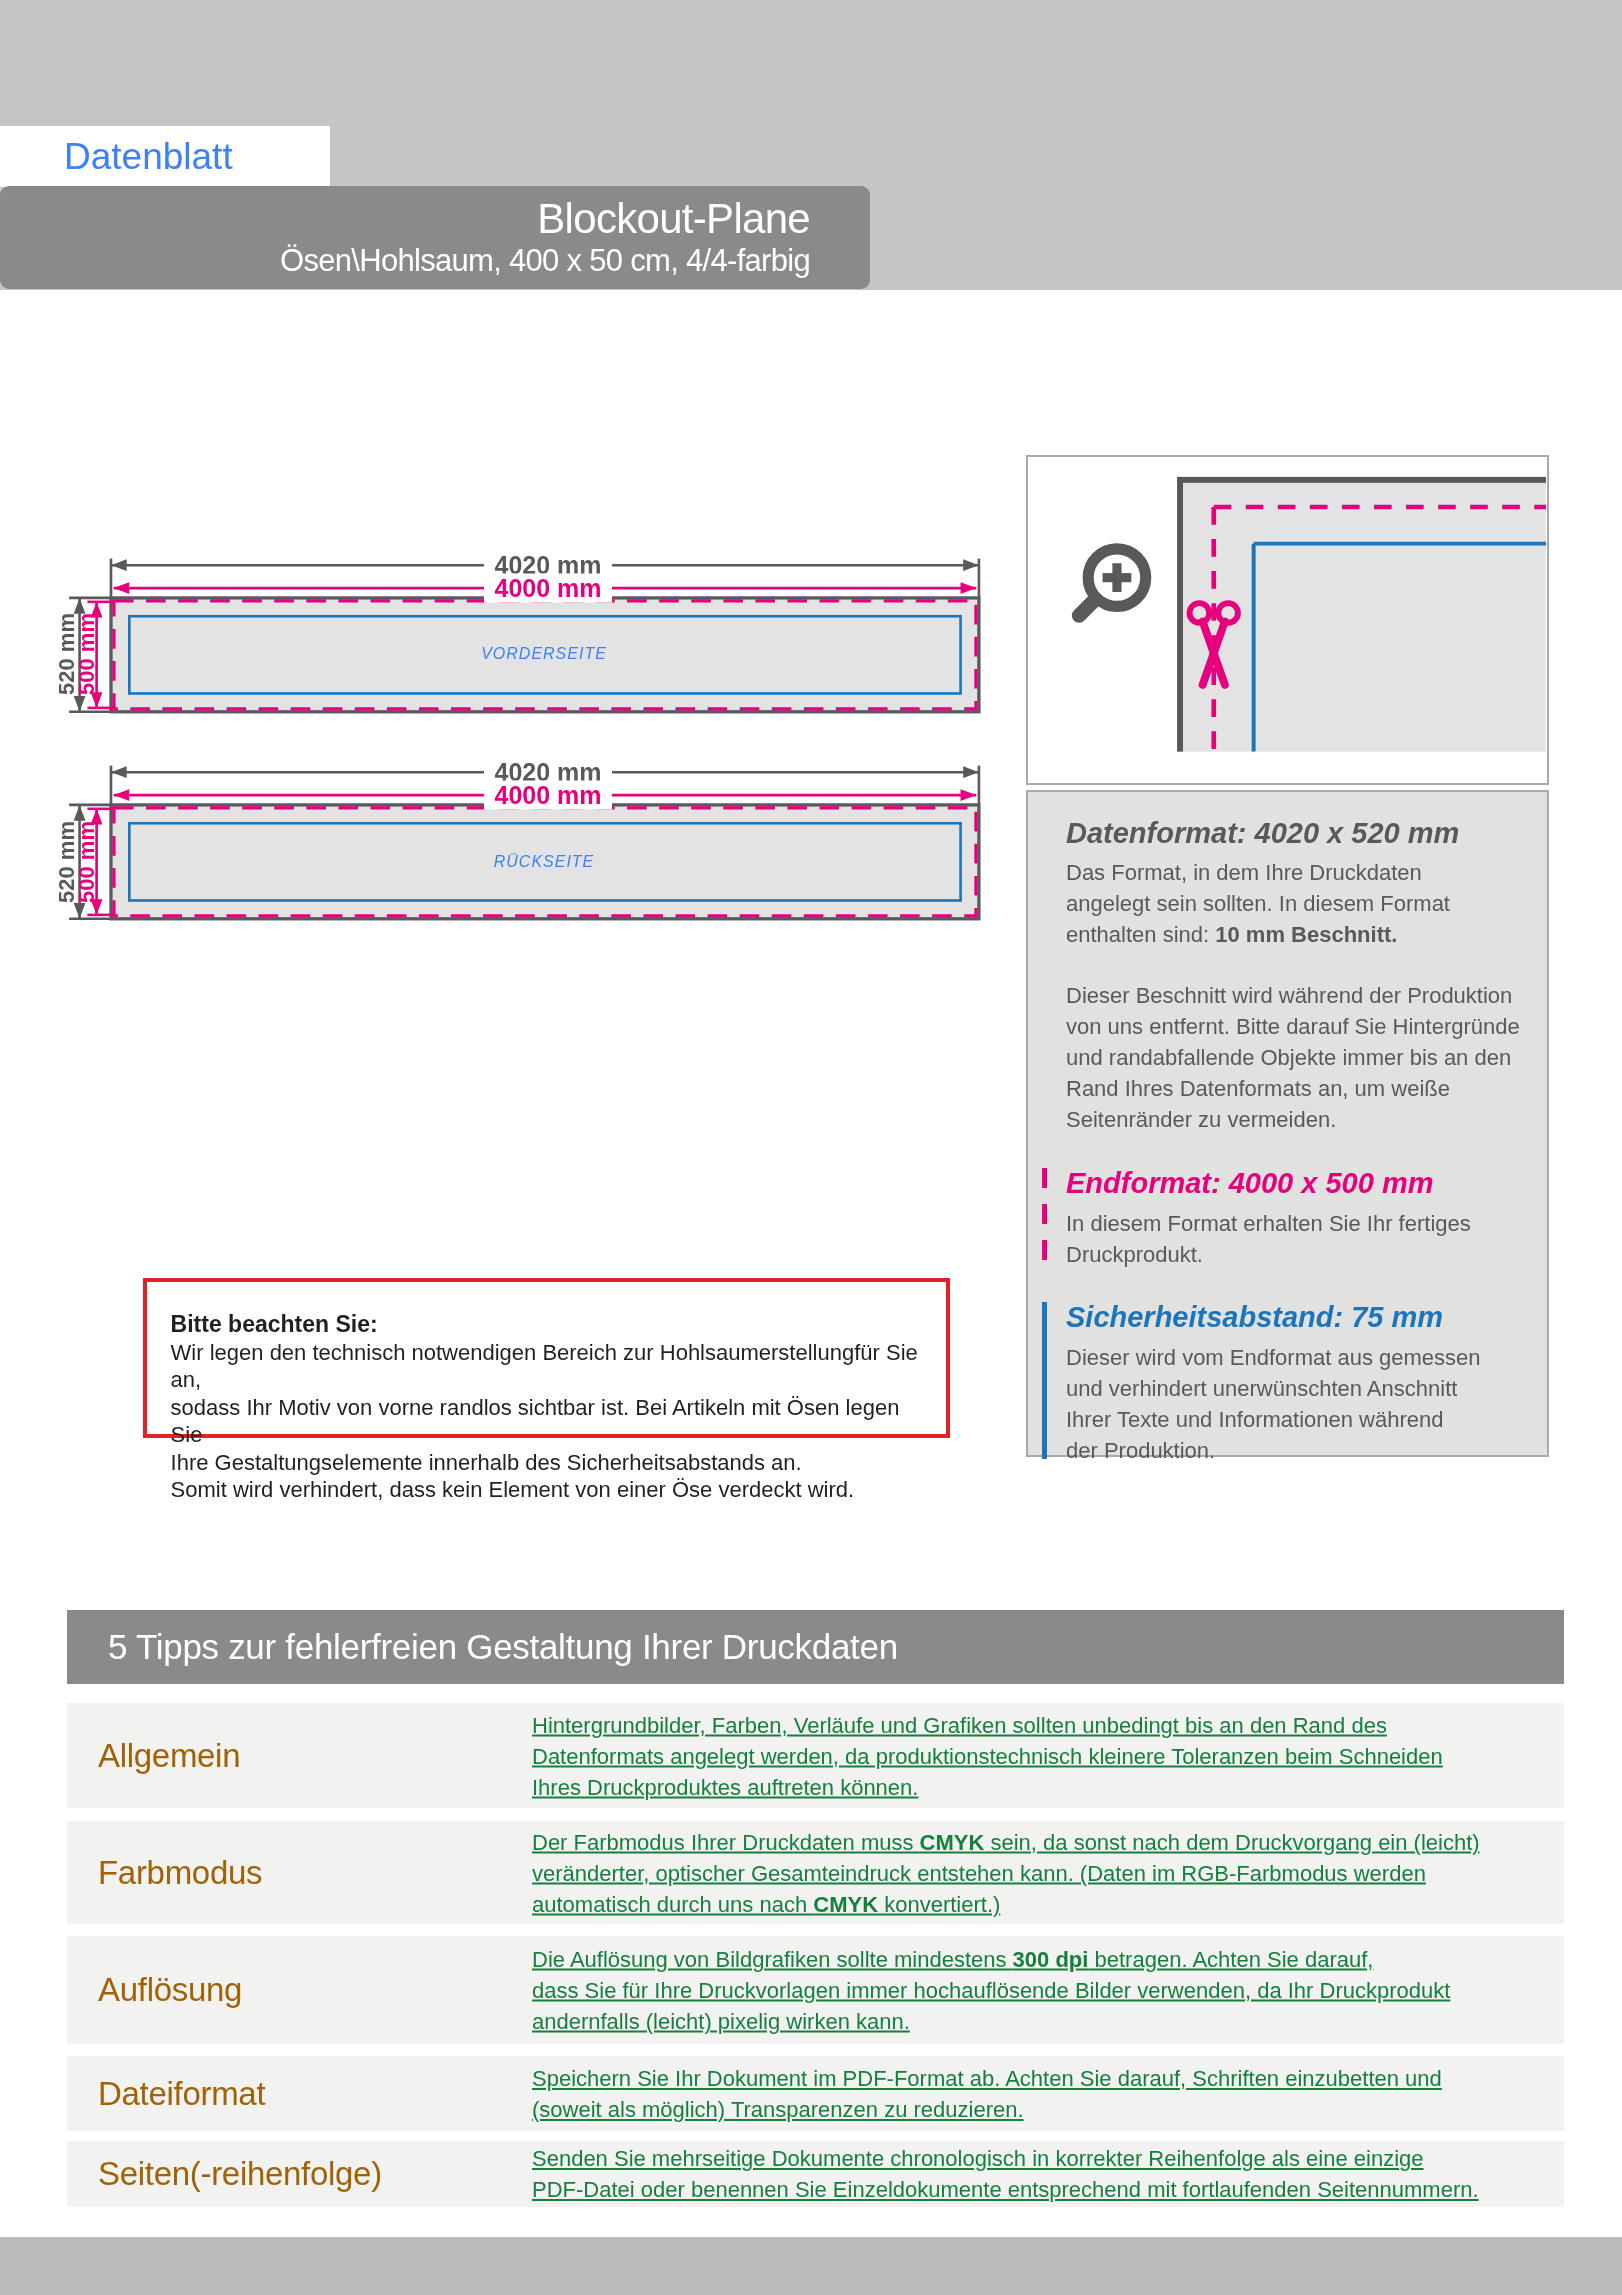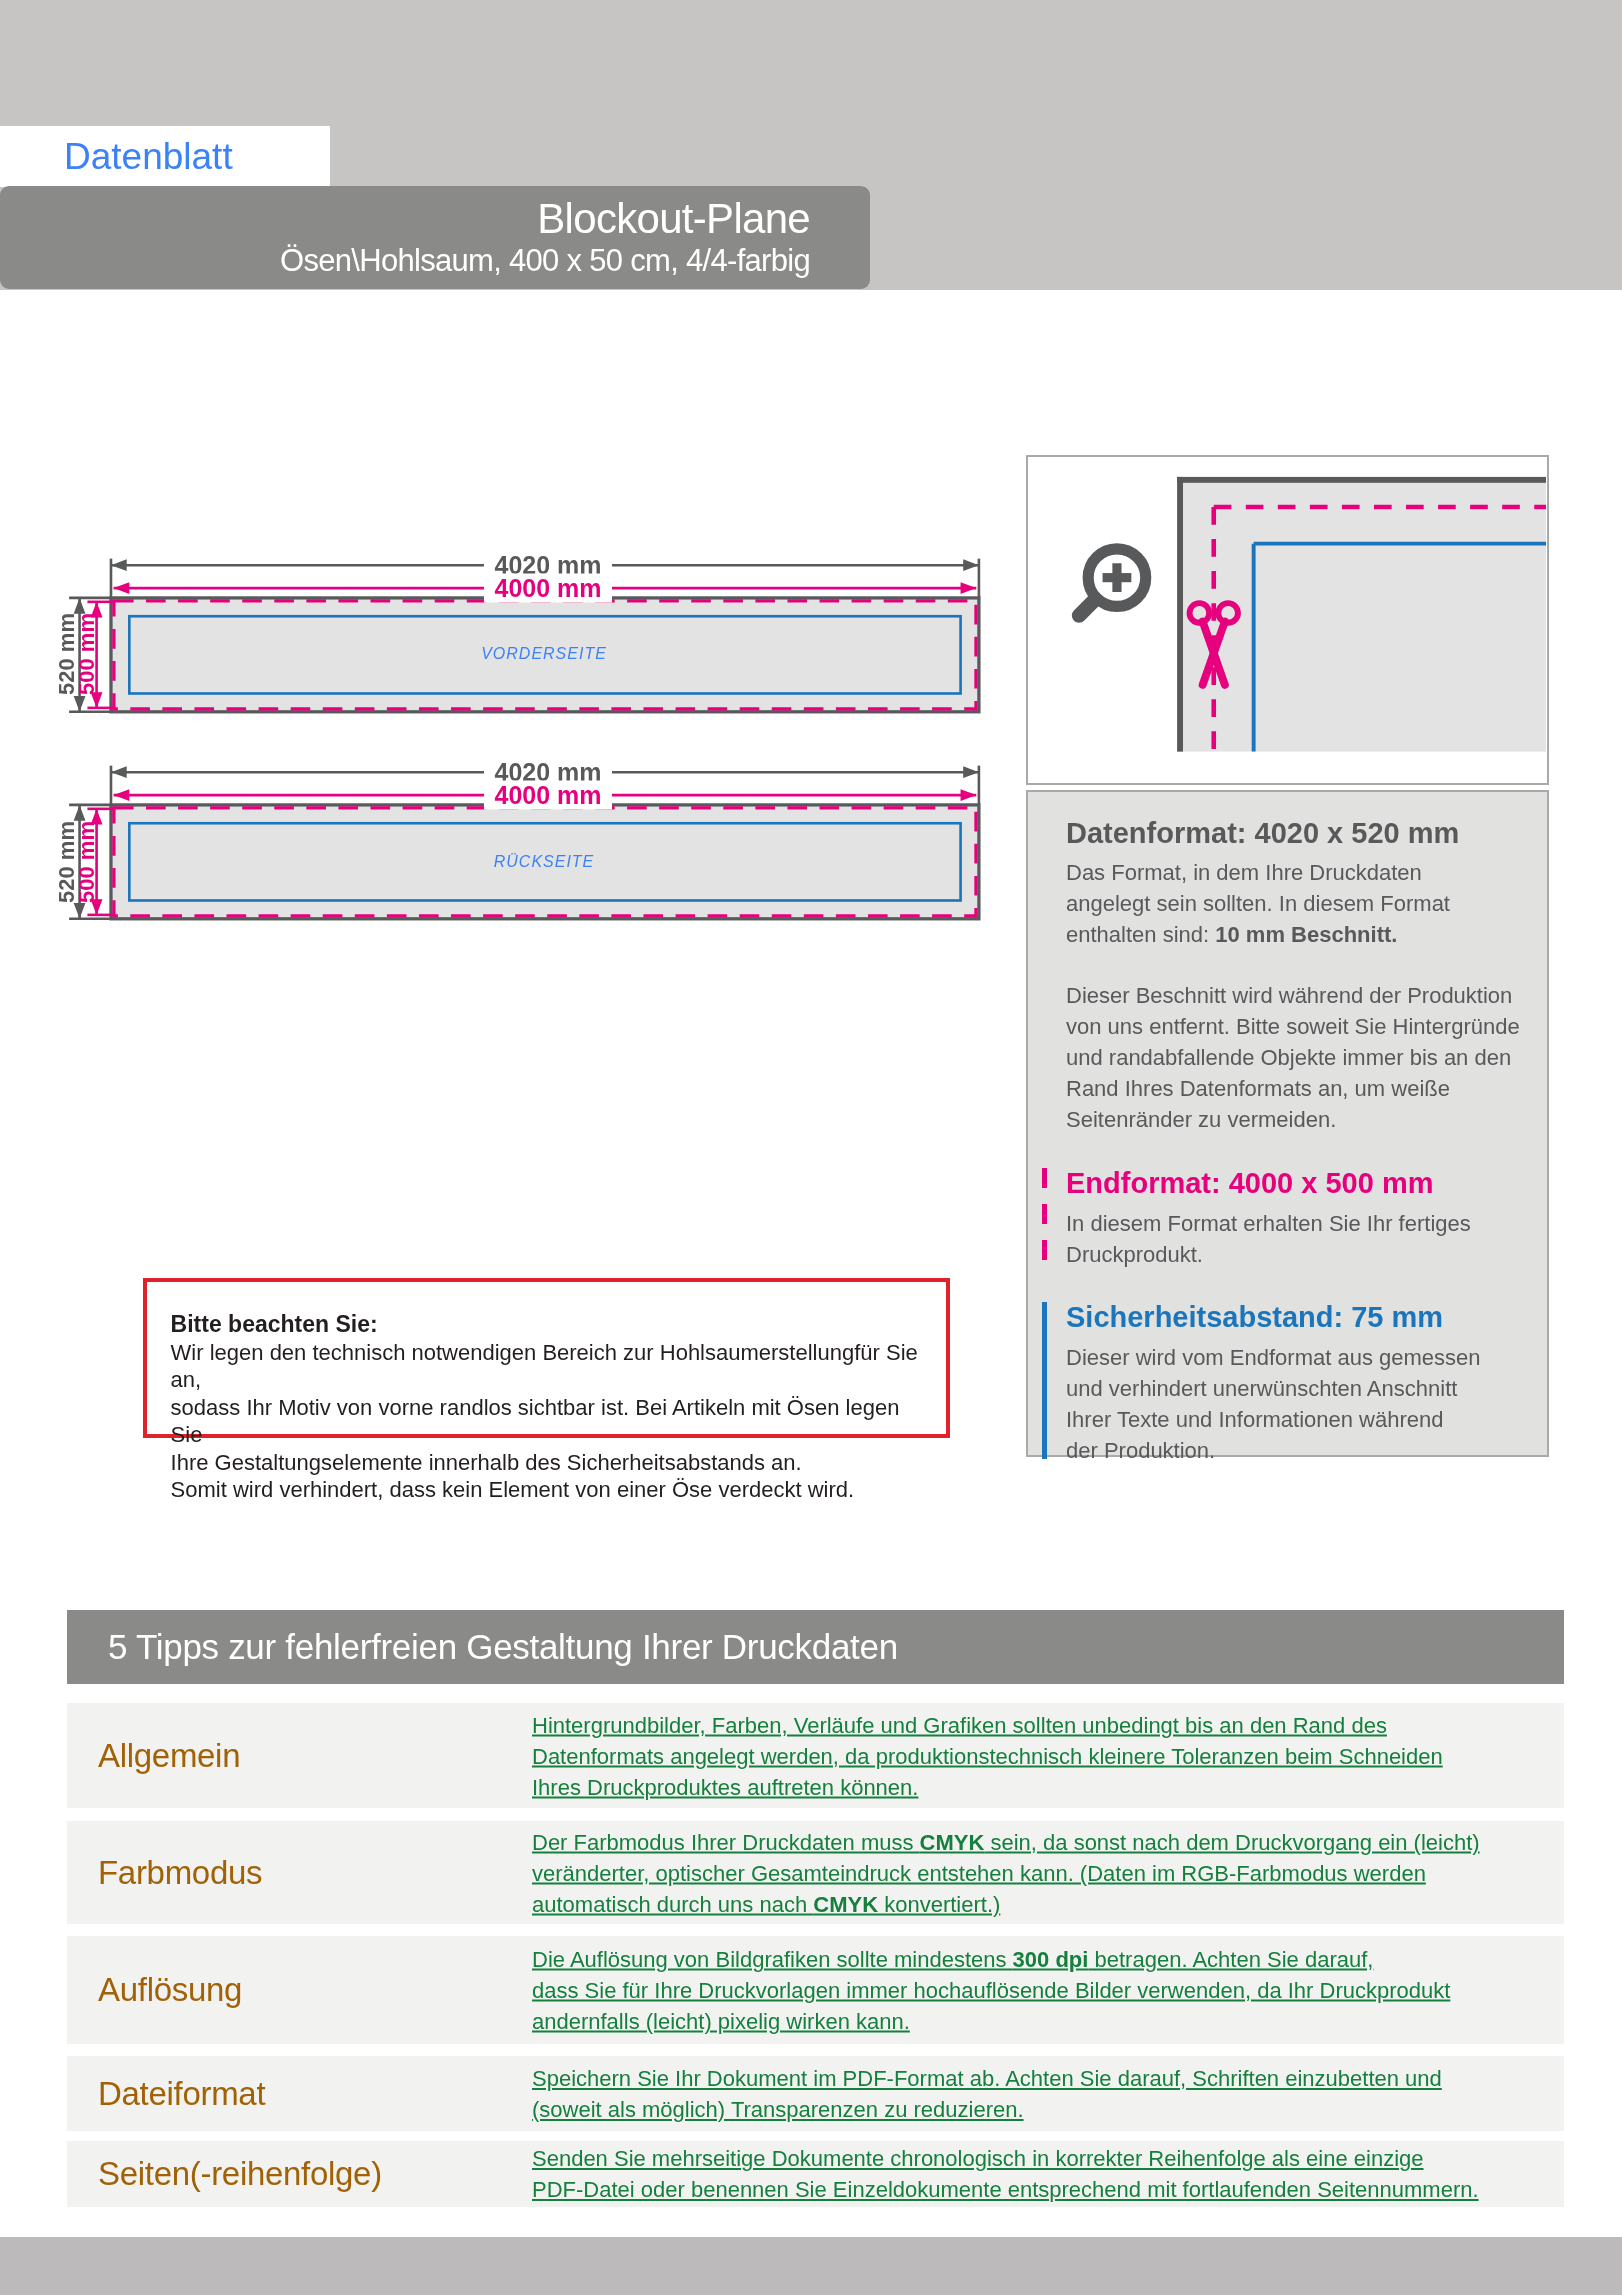--- a/index.html
+++ b/index.html
@@ -25,21 +25,21 @@
   .rotlab{width:105px;height:26px;display:flex;align-items:center;justify-content:center;
           transform:translate(-50%,-50%) rotate(-90deg);font-weight:bold;font-size:22px;white-space:nowrap;
           background:transparent;}
   .sidelab{transform:translate(-50%,-50%);font-size:16px;color:#3b82f6;letter-spacing:1px;font-style:italic;}
 
   
   .detail-panel{left:1026px;top:455px;width:523px;height:330px;background:#fff;border:2.6px solid #a9a9a9;box-sizing:border-box;}
   
   .info-panel{left:1026px;top:790px;width:523px;height:667px;background:#e1e1df;border:2.6px solid #a9a9a9;
               box-sizing:border-box;padding:23.6px 26px 0 38px;color:#58595b;}
-  .ip-h{font-size:29px;font-weight:bold;line-height:34px;margin:0 0 7.9px 0;}
+  .ip-h{font-size:29px;font-weight:bold;line-height:34px;margin:0 0 7.9px 0;font-style:italic;}
   .ip-h.mag{color:#e6007e;} .ip-h.blue{color:#1b75bc;}
   .ip-p{font-size:22px;line-height:31px;margin:0;}
   .ip-sec{position:relative;}
   .marker{position:absolute;left:-23.6px;width:4.6px;}
   .marker.dashed{background:repeating-linear-gradient(to bottom,#e6007e 0 19.6px,transparent 19.6px 36px);}
   .marker.solid{background:#1b75bc;}
 
   
   .notice{left:143px;top:1278px;width:807px;height:160px;border:4.6px solid #e0232a;box-sizing:border-box;
           background:#fff;padding:10.5px 23.6px;color:#231f20;}
@@ -155,21 +155,21 @@
   <div class="abs info-panel">
     <div class="ip-sec">
       <div class="ip-h">Datenformat: 4020 x 520 mm</div>
       <p class="ip-p">
         <span>Das Format, in dem Ihre Druckdaten</span><br>
         <span>angelegt sein sollten. In diesem Format</span><br>
         <span>enthalten sind: </span><b>10 mm Beschnitt.</b>
       </p>
       <p class="ip-p" style="margin-top:29.4px;">
         <span>Dieser Beschnitt wird während der Produktion</span><br>
-        <span>von uns entfernt. Bitte soweit Sie Hintergründe</span><br>
+        <span>von uns entfernt. Bitte darauf Sie Hintergründe</span><br>
         <span>und randabfallende Objekte immer bis an den</span><br>
         <span>Rand Ihres Datenformats an, um weiße</span><br>
         <span>Seitenränder zu vermeiden.</span>
       </p>
     </div>
     <div class="ip-sec" style="margin-top:31px;">
       <div class="marker dashed" style="top:2.6px;height:98px;"></div>
       <div class="ip-h mag">Endformat: 4000 x 500 mm</div>
       <p class="ip-p">
         <span>In diesem Format erhalten Sie Ihr fertiges</span><br>

